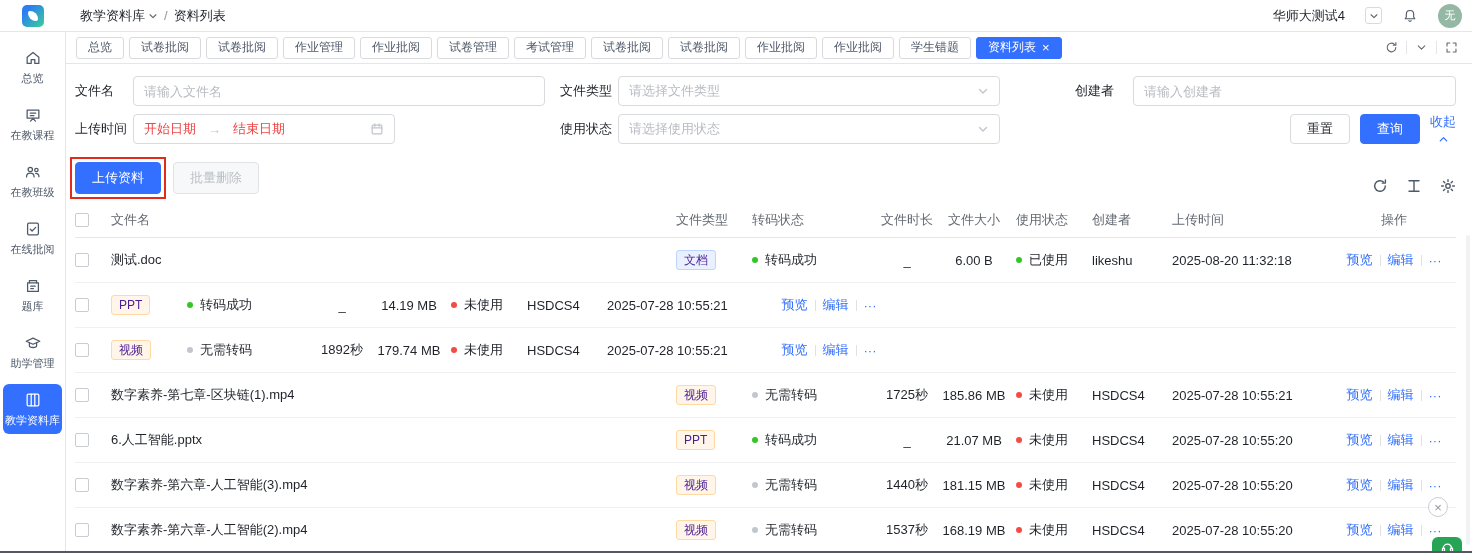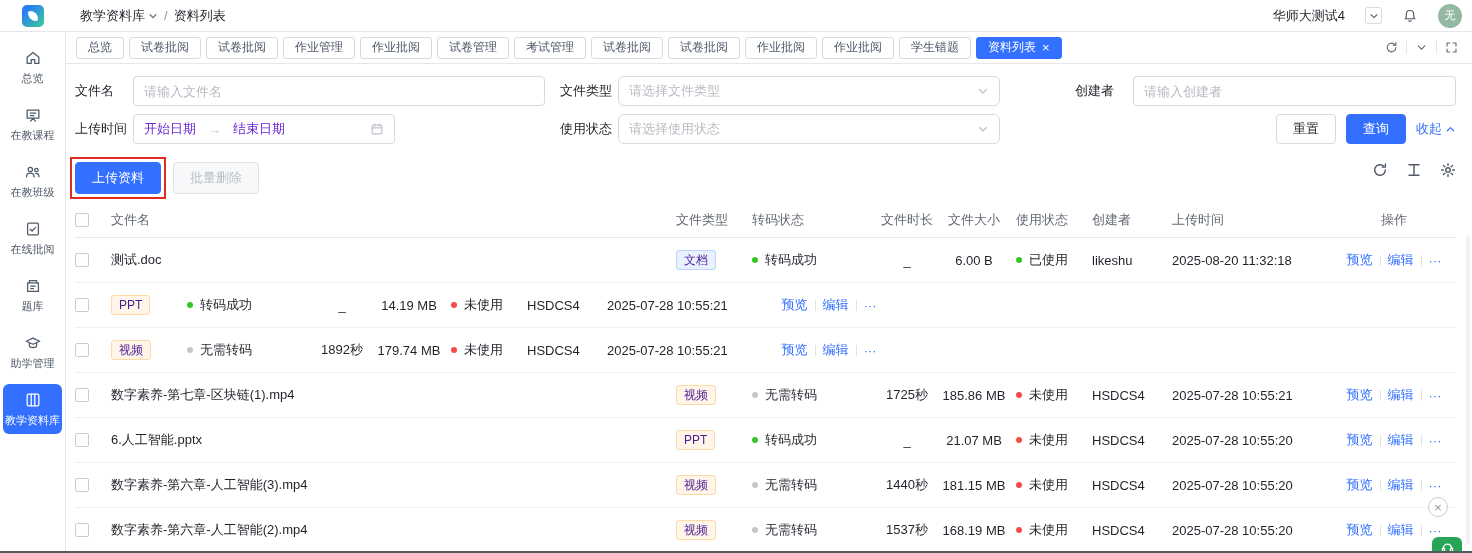--- a/index.html
+++ b/index.html
@@ -48,36 +48,36 @@
   .filter-panel { padding:12px 16px 10px 9px; }
   .f-row { display:flex; align-items:center; height:30px; }
   .f-row + .f-row { margin-top:8px; }
   .f-col1 { width:470px; margin-right:15px; display:flex; align-items:center; }
   .f-col2 { width:440px; margin-right:75px; display:flex; align-items:center; }
   .f-col3 { flex:1; display:flex; align-items:center; }
   .f-label { width:58px; flex:none; font-size:13px; color:#1f2329; }
   .f-field { flex:1; height:30px; border:1px solid #d8dade; border-radius:4px; background:#fff; display:flex; align-items:center; padding:0 10px; font-size:13px; }
   .f-input { flex:1; border:none; outline:none; font-size:13px; color:#1f2329; background:transparent; }
   .f-input::placeholder { color:#b8bcc2; }
-  .f-select { justify-content:space-between; cursor:pointer;border-radius:6px; }
+  .f-select { justify-content:space-between; cursor:pointer; }
   .f-select .ph { color:#b8bcc2; }
   .f-select .sel-caret { width:12px; height:12px; color:#c0c4cc; }
   .date-range { flex:none; width:262px; }
-  .date-range .ph { color:#6d28d9; }
+  .date-range .ph { color:#ef4444; }
   .date-arrow { color:#c0c4cc; margin:0 12px; }
   .cal-icon { width:14px; height:14px; color:#c0c4cc; margin-left:auto; }
   .f-actions { margin-left:auto; display:flex; align-items:center; gap:10px; }
   .btn { height:30px; padding:0 16px; border-radius:4px; font-size:13px; display:inline-flex; align-items:center; cursor:pointer; }
   .btn-plain { background:#fff; border:1px solid #d8dade; color:#1f2329; }
   .btn-primary { background:#3370ff; border:1px solid #3370ff; color:#fff; }
-  .collapse-link { color:#3370ff; font-size:13px; display:inline-flex; align-items:center; gap:3px; cursor:pointer; }
+  .collapse-link { color:#3370ff; font-size:13px; display:inline-flex; align-items:center; gap:3px; cursor:pointer;flex-direction:column; }
   .collapse-link svg { width:11px; height:11px; }
 
   
-  .toolbar { display:flex; align-items:flex-start; padding:8px 16px 8px 9px; }
+  .toolbar { display:flex; align-items:flex-end; padding:8px 16px 8px 9px; }
   .upload-wrap { position:relative; margin-right:12px; }
   .annotation-box { position:absolute; left:-5px; top:-5px; right:-5px; bottom:-5px; border:2px solid #e02b1d; pointer-events:none; }
   .btn-lg { height:32px; }
   .btn-disabled { background:#f7f8fa; border:1px solid #e0e2e6; color:#bbbfc4; cursor:not-allowed; }
   .toolbar-icons { margin-left:auto; display:flex; align-items:center; gap:18px; color:#4e5969; }
   .t-icon { width:16px; height:16px; cursor:pointer; }
 
   
   .table { flex:1; min-height:0; padding:0 16px 0 9px; display:flex; flex-direction:column; overflow:hidden; }
   .thead { display:flex; align-items:center; height:36px; border-bottom:1px solid #e5e6eb; color:#646a73; font-size:13px; flex:none; }

